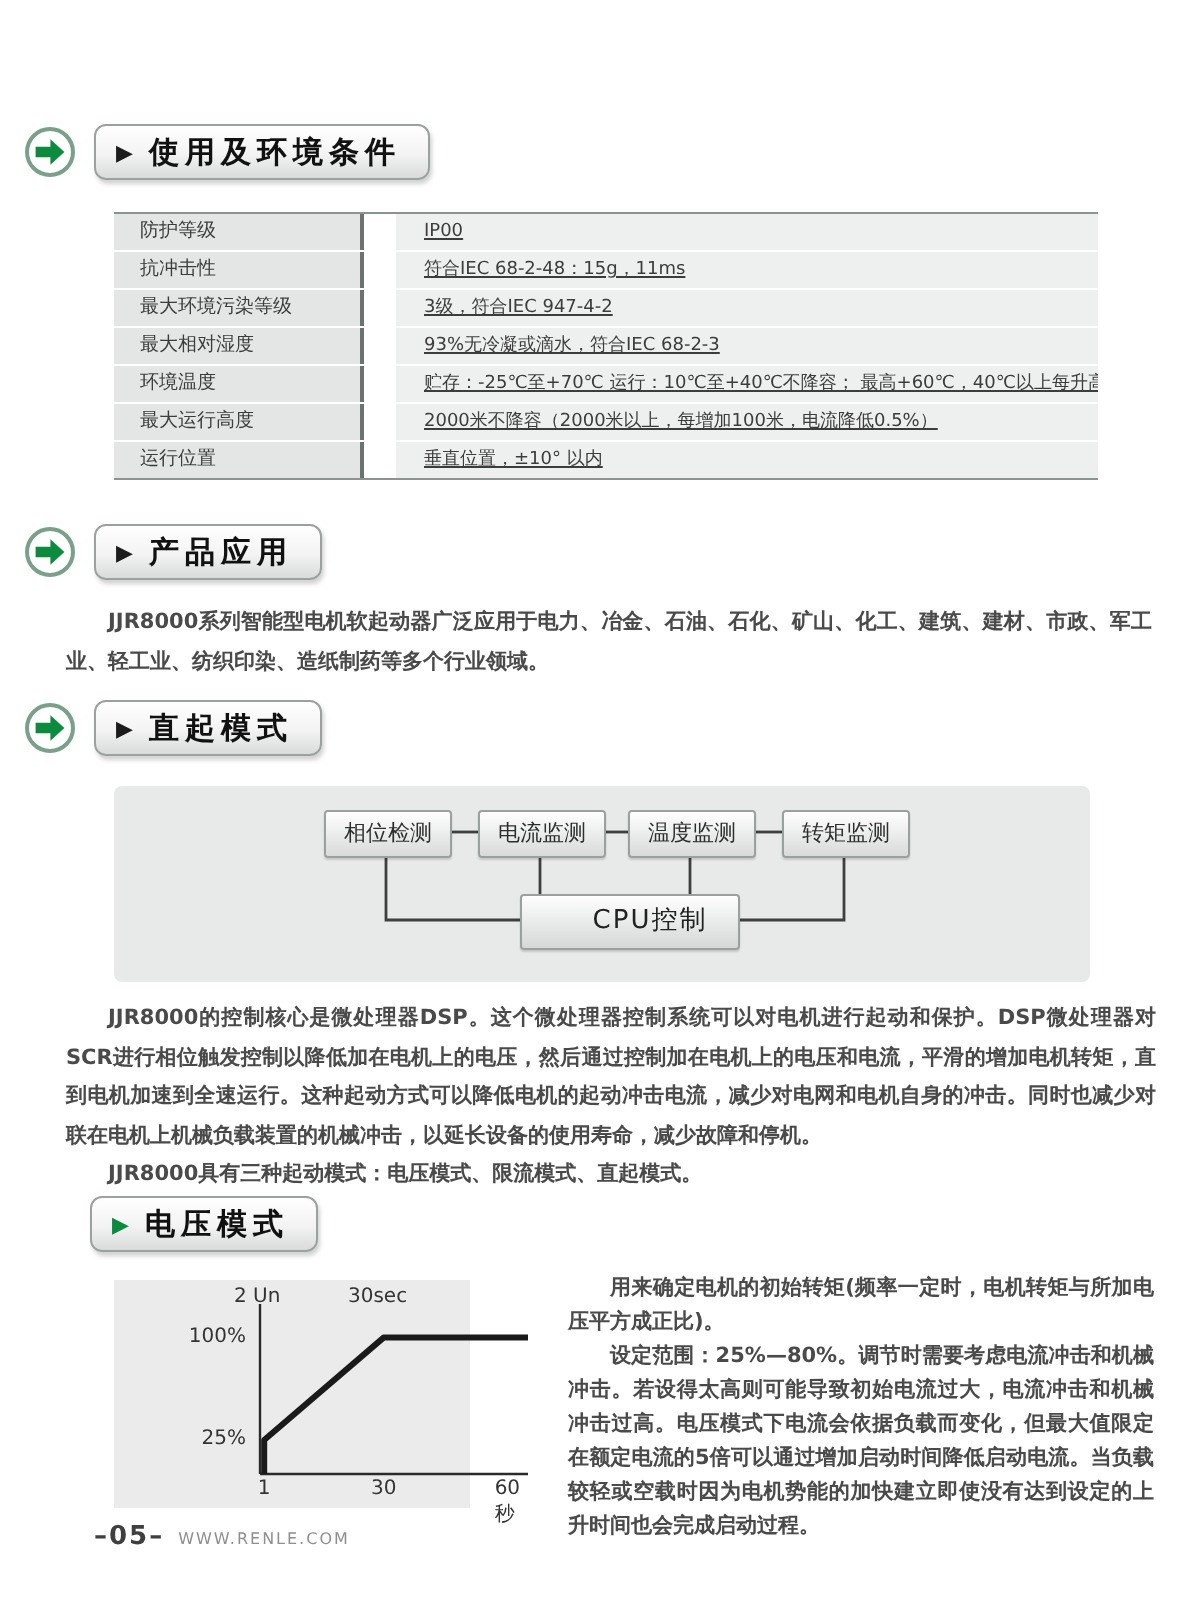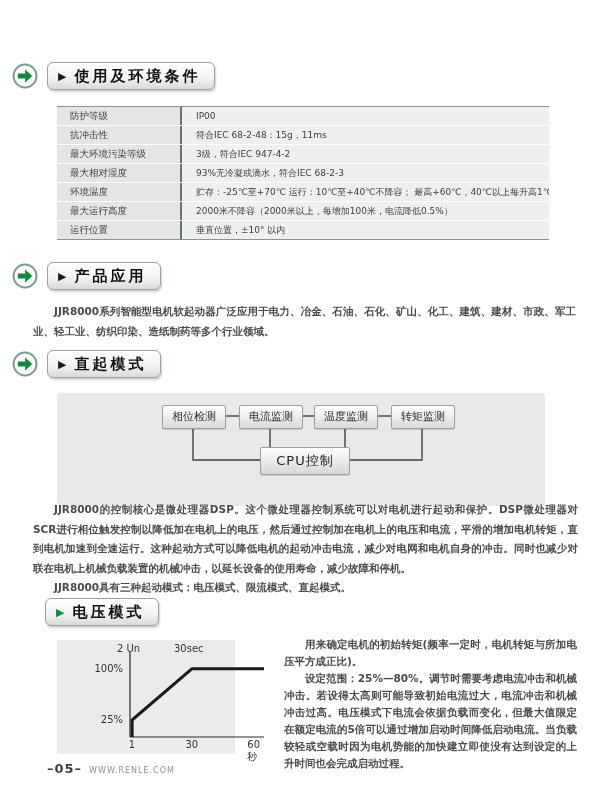--- a/index.html
+++ b/index.html
@@ -13,35 +13,35 @@
     border:1px solid #9aa29e;border-radius:6px;
     background:linear-gradient(#ffffff,#f2f3f2 55%,#d9dcda);
     box-shadow:1px 2px 2px rgba(0,0,0,.18);}
   .hd-tri{font-size:11px;color:#1b1b1b;line-height:1;}
   .hd-tri.green{color:#0c8a3e;}
   .hd-txt{font-size:15px;font-weight:bold;color:#111;letter-spacing:3px;white-space:nowrap;}
 
   
   #env-table{position:absolute;left:57px;top:106px;width:492px;
     border-top:1px solid #8c9491;border-bottom:1px solid #8c9491;}
-  .env-row{display:flex;height:18px;border-bottom:1px solid #ffffff;}
+  .env-row{display:flex;height:18px;border-bottom:1px solid #ffffff;gap:16px;}
   .env-row:last-child{border-bottom:none;}
   .env-label{flex:0 0 110px;background:#e3e6e5;border-right:2px solid #6b7371;
     padding-left:13px;font-size:9.5px;color:#3c3c3c;line-height:18px;white-space:nowrap;}
   .env-value{flex:1;background:#eef0ef;padding-left:14px;font-size:9px;color:#3c3c3c;
-    line-height:18px;white-space:nowrap;overflow:hidden;}
+    line-height:18px;white-space:nowrap;overflow:hidden;text-decoration:underline;}
 
   
   .para{font-size:10.5px;color:#4a4a4a;line-height:19.5px;text-align:justify;font-weight:bold;}
   .indent{text-indent:2em;}
   #app-para{position:absolute;left:33px;top:302px;width:543px;}
   #principle-paras{position:absolute;left:33px;top:500px;width:545px;}
 
   
-  #diagram{position:absolute;left:57px;top:393px;width:488px;height:113px;
+  #diagram{position:absolute;left:57px;top:393px;width:488px;height:98px;
     background:#e7eae9;border-radius:4px;}
   .dg-box{position:absolute;width:62px;height:22px;line-height:22px;text-align:center;
     font-size:11px;color:#2e2e2e;background:linear-gradient(#fefefe,#d8dbda);
     border:1px solid #99a09d;border-radius:2px;box-shadow:0 1px 1px rgba(0,0,0,.15);}
   .dg-cpu{position:absolute;width:88px;height:26px;line-height:26px;text-align:center;
     font-size:13px;letter-spacing:1px;color:#222;background:linear-gradient(#fefefe,#d5d8d7);
     border:1px solid #99a09d;border-radius:2px;box-shadow:0 1px 1px rgba(0,0,0,.15);}
   #dg-lines{position:absolute;left:0;top:0;}
 
   
@@ -143,21 +143,21 @@
         <polyline points="136,34 136,67 203,67"></polyline>
         <line x1="213" y1="34" x2="213" y2="54"></line>
         <line x1="288" y1="34" x2="288" y2="54"></line>
         <polyline points="365,34 365,67 291,67"></polyline>
       </g>
     </svg>
     <div class="dg-box" style="left:105px;top:12px;">相位检测</div>
     <div class="dg-box" style="left:182px;top:12px;">电流监测</div>
     <div class="dg-box" style="left:257px;top:12px;">温度监测</div>
     <div class="dg-box" style="left:334px;top:12px;">转矩监测</div>
-    <div class="dg-cpu" style="left:203px;top:54px;">CPU控制</div>
+    <div class="dg-cpu" style="left:203px;top:54px;padding-left:20px;">CPU控制</div>
   </div>
 
   <div id="principle-paras">
     <div class="para indent">JJR8000的控制核心是微处理器DSP。这个微处理器控制系统可以对电机进行起动和保护。DSP微处理器对SCR进行相位触发控制以降低加在电机上的电压，然后通过控制加在电机上的电压和电流，平滑的增加电机转矩，直到电机加速到全速运行。这种起动方式可以降低电机的起动冲击电流，减少对电网和电机自身的冲击。同时也减少对联在电机上机械负载装置的机械冲击，以延长设备的使用寿命，减少故障和停机。</div>
     <div class="para indent">JJR8000具有三种起动模式：电压模式、限流模式、直起模式。</div>
   </div>
 
   <div class="sec-header" style="left:45px;top:598px;">
     <span class="hd-btn">
       <span class="hd-tri green">▶</span>

